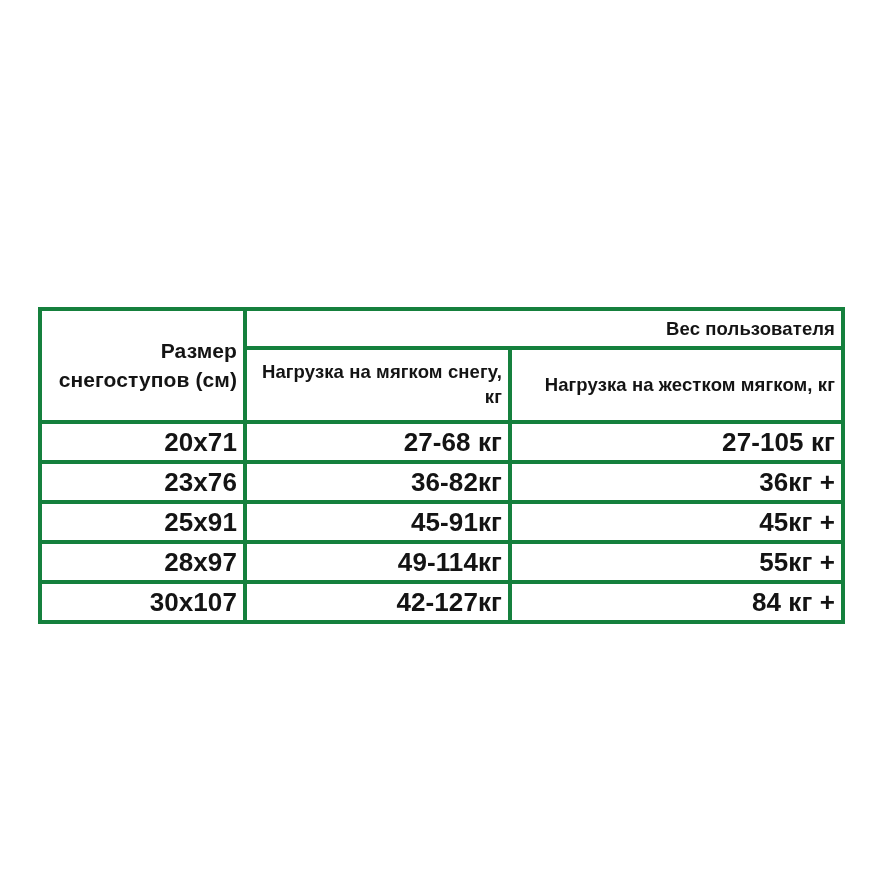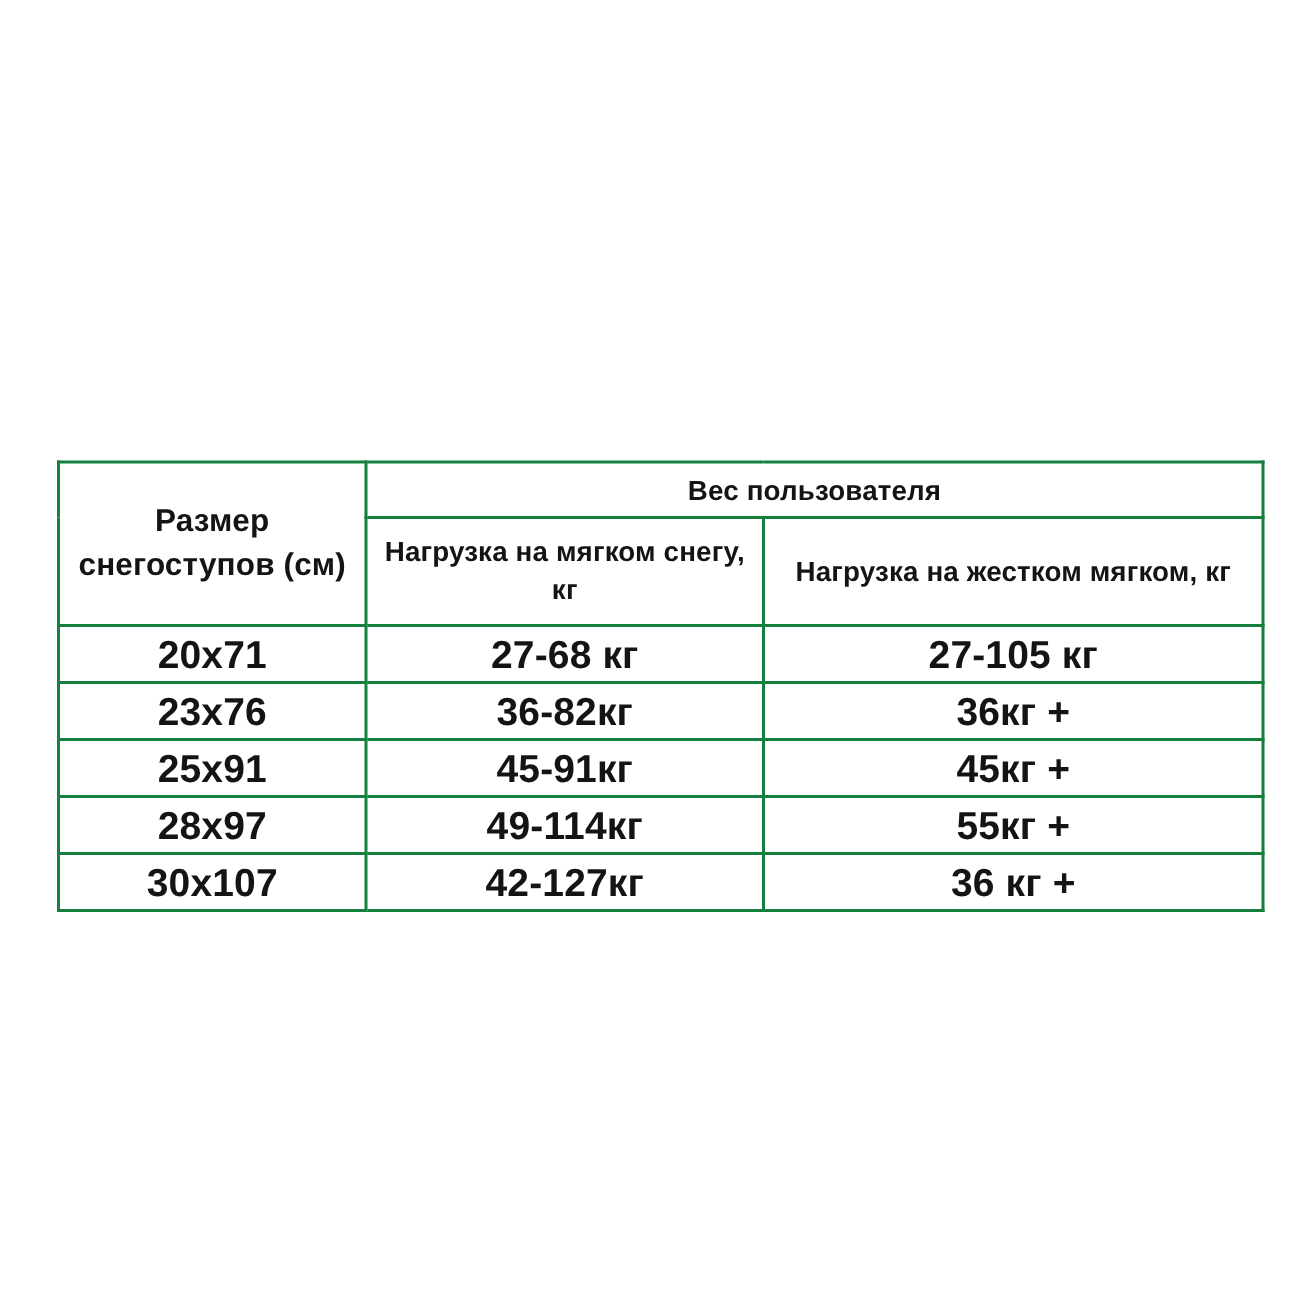--- a/index.html
+++ b/index.html
@@ -26,22 +26,22 @@
     top: 307px;
     width: 803px;
   }
   table.size-table {
     border-collapse: collapse;
     width: 100%;
     table-layout: fixed;
     background: #ffffff;
   }
   table.size-table td {
-    border: 2px solid #15803d;
-    text-align: center;
+    border: 4px solid #15803d;
+    text-align: right;
     vertical-align: middle;
     color: #141414;
     padding: 2px 6px;
   }
   
   col.c1 { width: 205px; }
   col.c2 { width: 265px; }
   col.c3 { width: 333px; }
 
   .hdr-span {
@@ -110,18 +110,18 @@
           <td class="data-cell">45кг +</td>
         </tr>
         <tr>
           <td class="data-cell">28x97</td>
           <td class="data-cell">49-114кг</td>
           <td class="data-cell">55кг +</td>
         </tr>
         <tr>
           <td class="data-cell">30x107</td>
           <td class="data-cell">42-127кг</td>
-          <td class="data-cell">36 кг +</td>
+          <td class="data-cell">84 кг +</td>
         </tr>
       </tbody>
     </table>
   </div>
 </div>
 
 </body></html>

